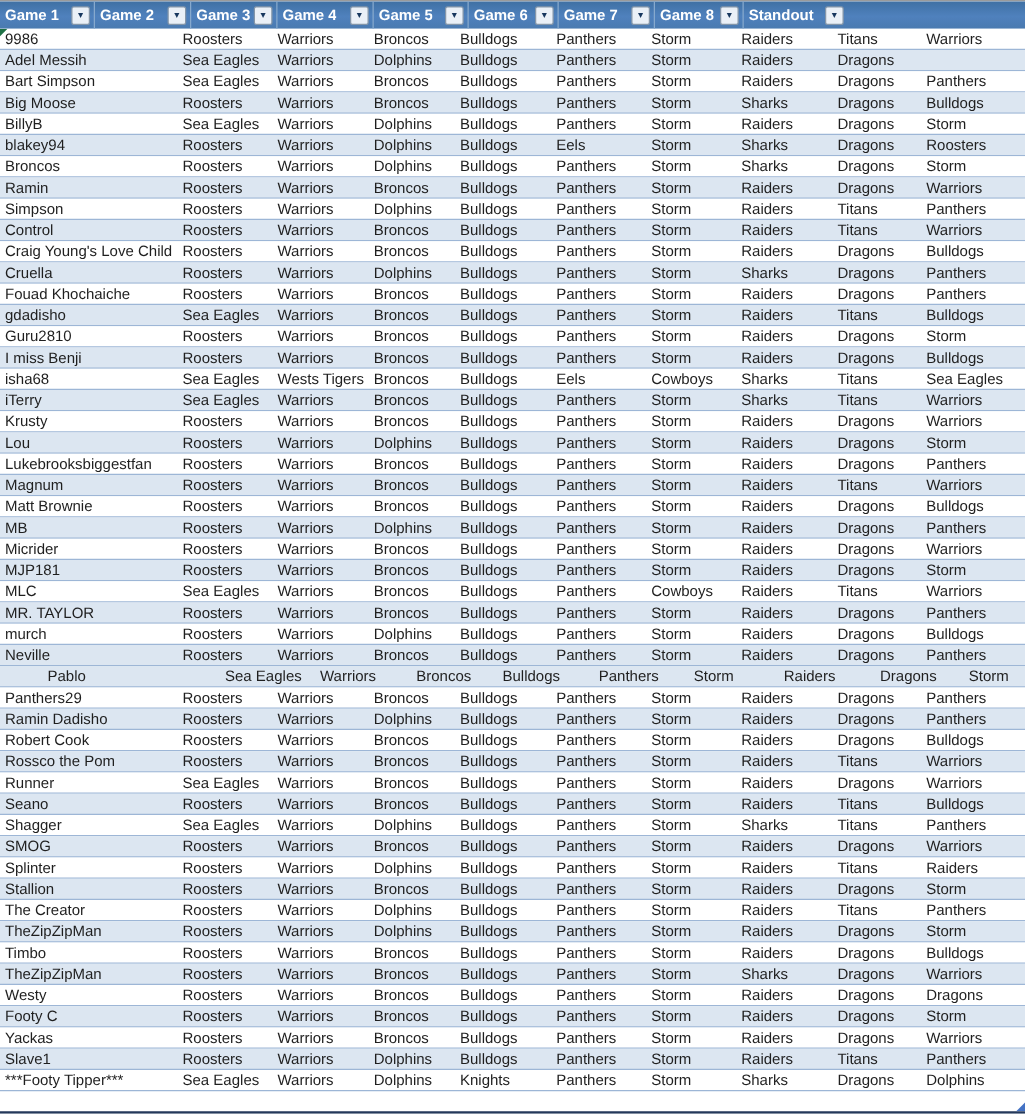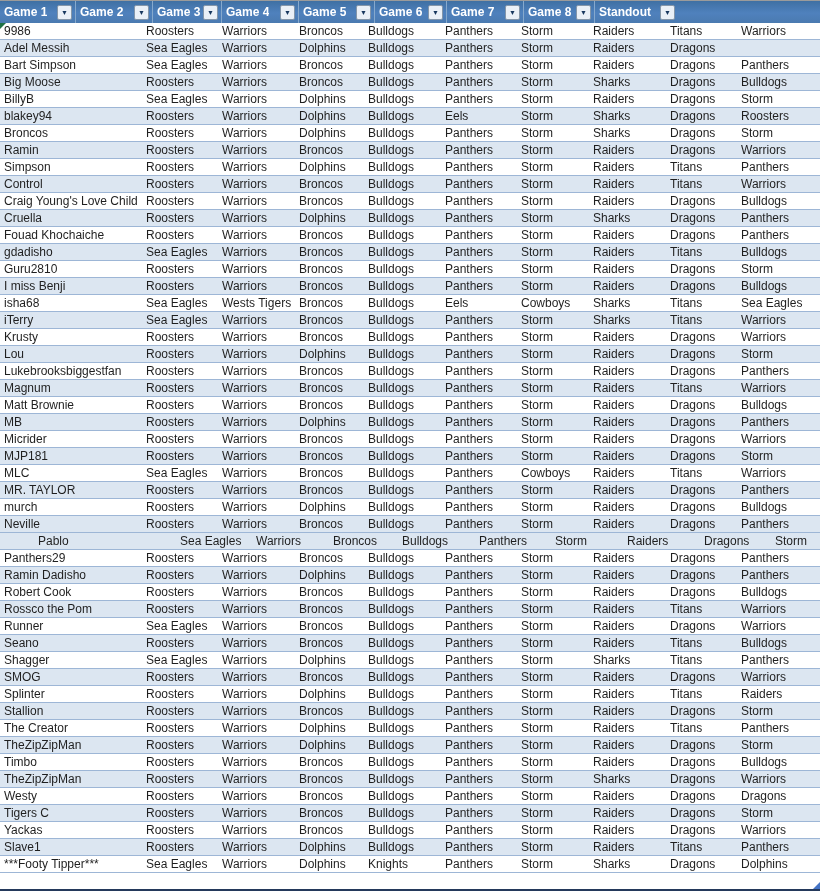--- a/index.html
+++ b/index.html
@@ -688,21 +688,21 @@
         <div class="cell" style="width: 77px;">Warriors</div>
         <div class="cell" style="width: 69px;">Broncos</div>
         <div class="cell" style="width: 77px;">Bulldogs</div>
         <div class="cell" style="width: 76px;">Panthers</div>
         <div class="cell" style="width: 72px;">Storm</div>
         <div class="cell" style="width: 77px;">Raiders</div>
         <div class="cell" style="width: 71px;">Dragons</div>
         <div class="cell" style="width: 83px;">Dragons</div>
       </div>
       <div class="row banded">
-        <div class="cell" style="width: 142px;">Tigers C</div>
+        <div class="cell" style="width: 142px;">Footy C</div>
         <div class="cell" style="width: 76px;">Roosters</div>
         <div class="cell" style="width: 77px;">Warriors</div>
         <div class="cell" style="width: 69px;">Broncos</div>
         <div class="cell" style="width: 77px;">Bulldogs</div>
         <div class="cell" style="width: 76px;">Panthers</div>
         <div class="cell" style="width: 72px;">Storm</div>
         <div class="cell" style="width: 77px;">Raiders</div>
         <div class="cell" style="width: 71px;">Dragons</div>
         <div class="cell" style="width: 83px;">Storm</div>
       </div>

